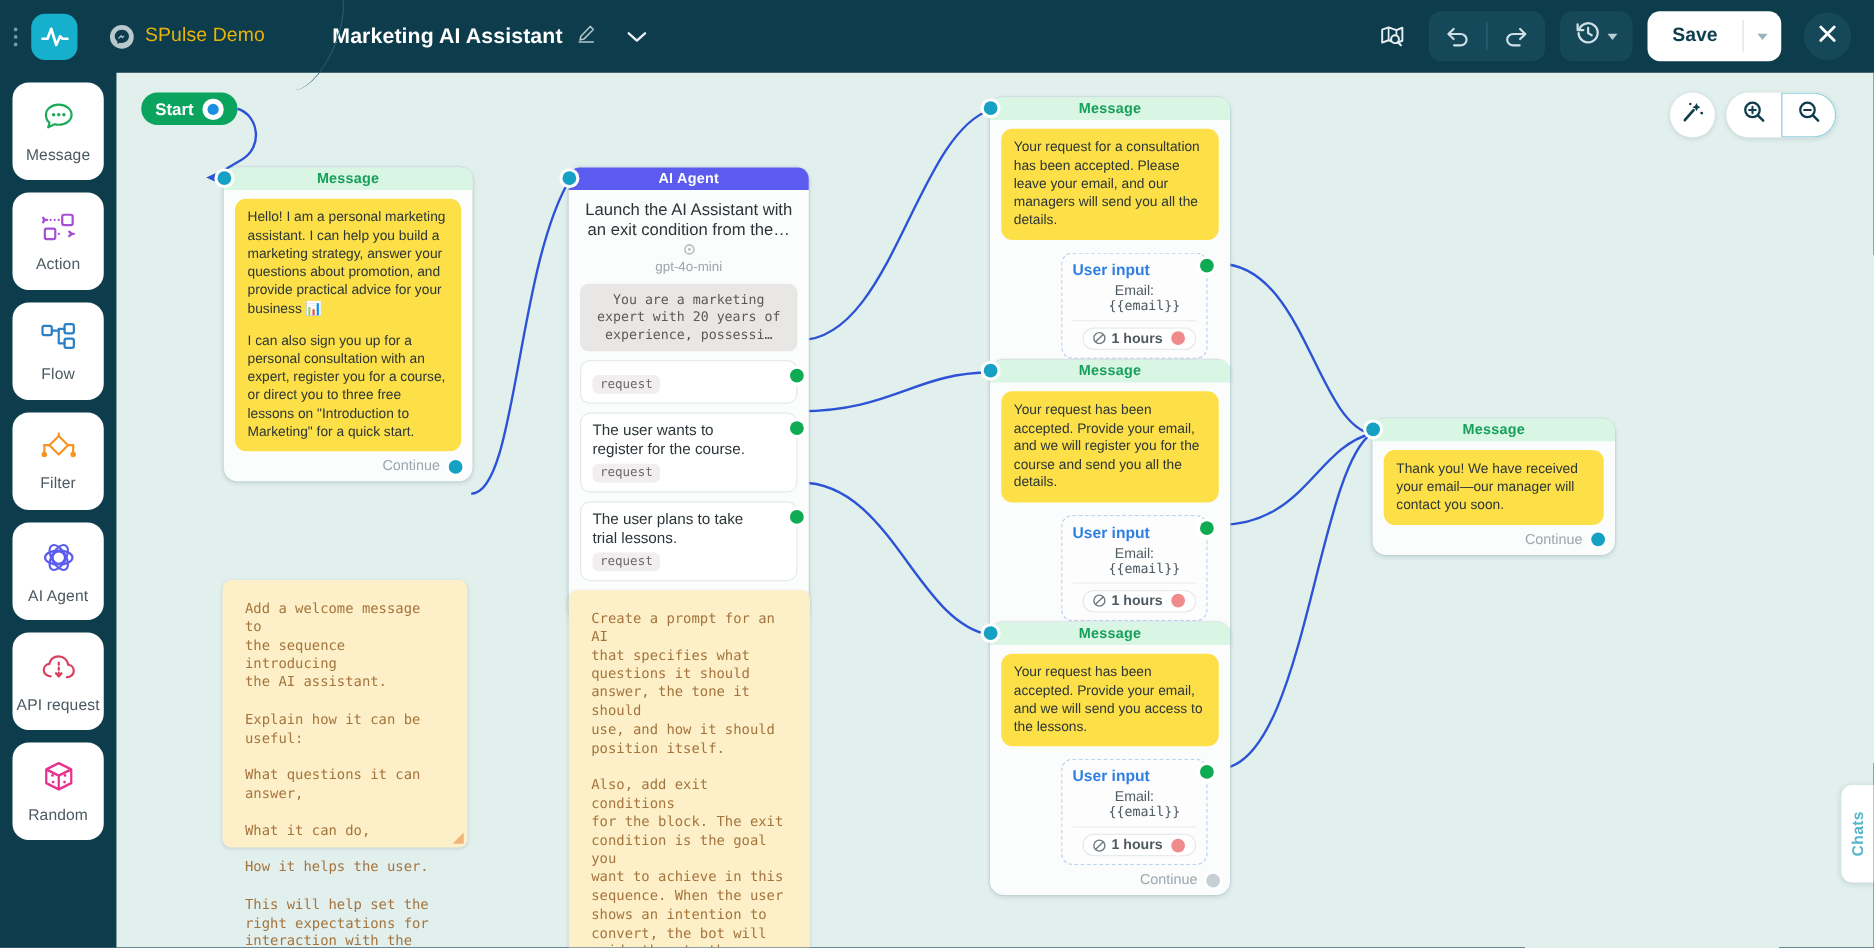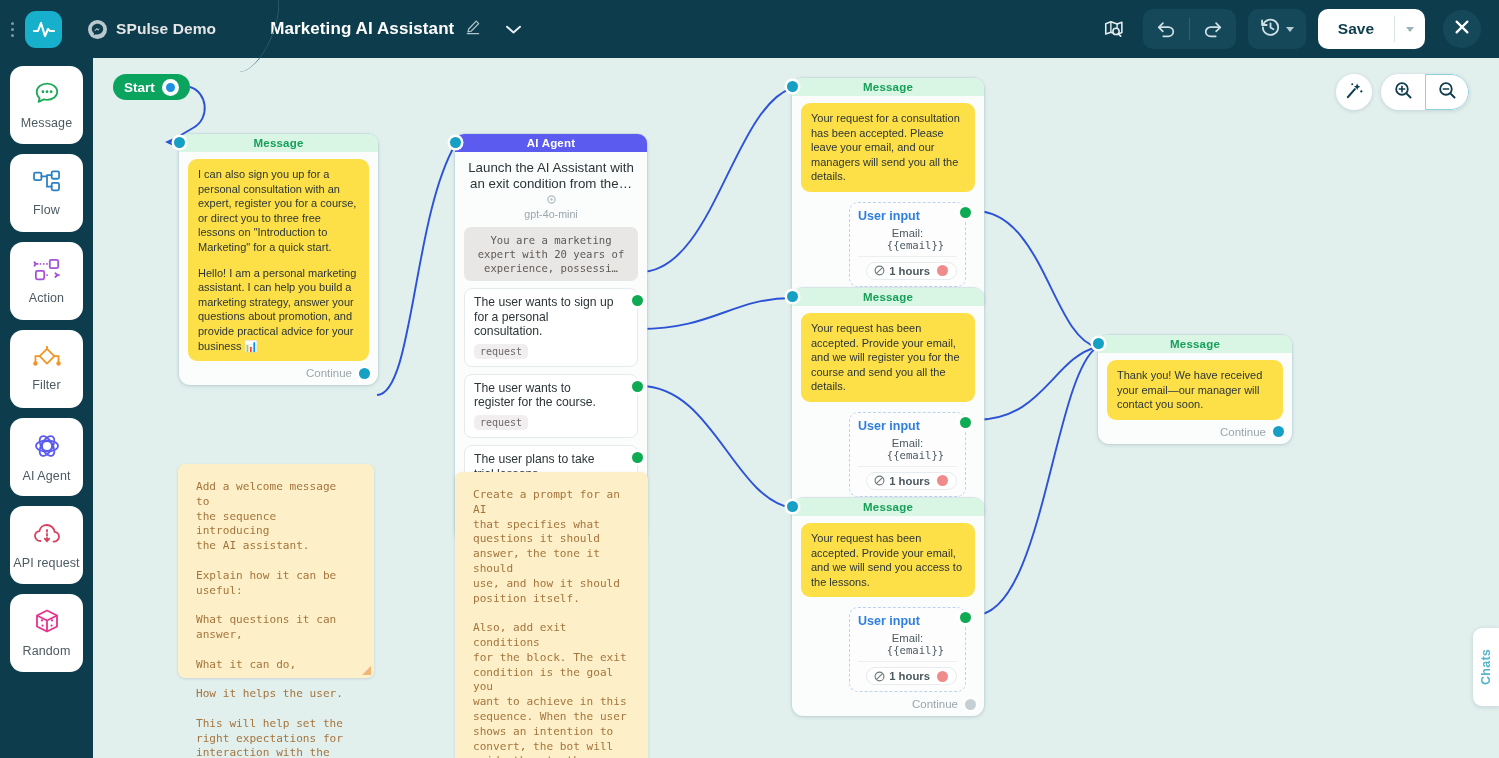--- a/index.html
+++ b/index.html
@@ -28,21 +28,21 @@
   .brand-logo {
     width: 37px; height: 37px; margin-left: 5px; border-radius: 11px;
     background: #16b0cc;
     display: flex; align-items: center; justify-content: center;
   }
   .crumb1 { display: flex; align-items: center; gap: 9px; margin-left: 26px; }
   .msgr-icon {
     width: 19px; height: 19px; border-radius: 50%;
     background: #b9c8cd; display: flex; align-items: center; justify-content: center;
   }
-  .crumb1-label { color: #e5e5e5; font-size: 15.5px; font-weight: bold; letter-spacing: .1px; }
+  .crumb1-label { color: #eab308; font-size: 15.5px; font-weight: normal; letter-spacing: .1px; }
   .crumb-sep {
     width: 40px; height: 58px; position: relative; margin-left: 10px;
   }
   .crumb-sep::after {
     content: ""; position: absolute; left: 6px; top: -14px;
     width: 42px; height: 86px;
     border-right: 1.5px solid #2b5c6c;
     border-radius: 0 50% 50% 0 / 0 50% 50% 0;
     transform: skewX(-18deg);
   }
@@ -380,41 +380,41 @@
           <circle cx="16" cy="12.6" r="1.5" fill="#1faa5a"></circle>
           <circle cx="20.4" cy="12.6" r="1.5" fill="#1faa5a"></circle>
         </svg>
       </span>
       <span class="tool-label">Message</span>
     </div>
 
     <div class="tool">
       <span>
         <svg width="32" height="26" viewBox="0 0 34 28">
-          <rect x="3" y="4" width="8" height="8" rx="1.6" fill="none" stroke="#2b7fc4" stroke-width="1.9"></rect>
-          <rect x="22" y="2.5" width="8" height="8" rx="1.6" fill="none" stroke="#2b7fc4" stroke-width="1.9"></rect>
-          <rect x="22" y="15" width="8" height="8" rx="1.6" fill="none" stroke="#2b7fc4" stroke-width="1.9"></rect>
-          <path d="M11 8h6v-1.5h5M17 8v11h5" fill="none" stroke="#2b7fc4" stroke-width="1.9" stroke-linecap="round" stroke-linejoin="round"></path>
-        </svg>
-      </span>
-      <span class="tool-label">Flow</span>
-    </div>
-
-    <div class="tool">
-      <span>
-        <svg width="32" height="26" viewBox="0 0 34 28">
           <rect x="20" y="3" width="9" height="9" rx="1.6" fill="none" stroke="#a64fd6" stroke-width="1.9"></rect>
           <rect x="5" y="15" width="9" height="9" rx="1.6" fill="none" stroke="#a64fd6" stroke-width="1.9"></rect>
           <path d="M7 7.5l-3 0M10 7.5l0 0M13.5 7.5l0 0M5 7.5l-1.5-2M5 7.5l-1.5 2" fill="none" stroke="#a64fd6" stroke-width="1.9" stroke-linecap="round"></path>
           <path d="M17 7.5h-4" stroke="#a64fd6" stroke-width="1.9" stroke-linecap="round" stroke-dasharray="0.1 4"></path>
           <path d="M27 19.5h3M26 17.5l2.5 2-2.5 2" fill="none" stroke="#a64fd6" stroke-width="1.9" stroke-linecap="round" stroke-linejoin="round"></path>
           <path d="M17 19.5h4" stroke="#a64fd6" stroke-width="1.9" stroke-linecap="round" stroke-dasharray="0.1 4"></path>
         </svg>
       </span>
       <span class="tool-label">Action</span>
+    </div>
+
+    <div class="tool">
+      <span>
+        <svg width="32" height="26" viewBox="0 0 34 28">
+          <rect x="3" y="4" width="8" height="8" rx="1.6" fill="none" stroke="#2b7fc4" stroke-width="1.9"></rect>
+          <rect x="22" y="2.5" width="8" height="8" rx="1.6" fill="none" stroke="#2b7fc4" stroke-width="1.9"></rect>
+          <rect x="22" y="15" width="8" height="8" rx="1.6" fill="none" stroke="#2b7fc4" stroke-width="1.9"></rect>
+          <path d="M11 8h6v-1.5h5M17 8v11h5" fill="none" stroke="#2b7fc4" stroke-width="1.9" stroke-linecap="round" stroke-linejoin="round"></path>
+        </svg>
+      </span>
+      <span class="tool-label">Flow</span>
     </div>
 
     <div class="tool">
       <span>
         <svg width="34" height="24" viewBox="0 0 36 26">
           <path d="M18 3l8 8-8 8-8-8z" fill="none" stroke="#f59324" stroke-width="1.9" stroke-linejoin="round"></path>
           <path d="M18 3V0.5M10 11H5.5v6M26 11h4.5v6" fill="none" stroke="#f59324" stroke-width="1.9" stroke-linecap="round"></path>
           <circle cx="5.5" cy="19" r="2.4" fill="#f59324"></circle>
           <circle cx="30.5" cy="19" r="2.4" fill="#f59324"></circle>
         </svg>
@@ -489,22 +489,22 @@
       <span class="start-dot">
           <i></i>
         </span>
     </div>
 
     <div class="node card" style="left:86px; top:76px; width:199px;">
       <div class="port port-blue port-in"></div>
       <div class="card-title title-message">Message</div>
       <div class="card-body">
         <div class="bubble">
+          <p>Hello! I am a personal marketing assistant. I can help you build a marketing strategy, answer your questions about promotion, and provide practical advice for your business 📊</p>
           <p>I can also sign you up for a personal consultation with an expert, register you for a course, or direct you to three free lessons on "Introduction to Marketing" for a quick start.</p>
-          <p>Hello! I am a personal marketing assistant. I can help you build a marketing strategy, answer your questions about promotion, and provide practical advice for your business 📊</p>
         </div>
       </div>
       <div class="continue-row">
         <span>Continue</span>
         <span class="port port-blue port-out-continue"></span>
       </div>
     </div>
 
     <div class="node card" style="left:362px; top:76px; width:192px;">
       <div class="port port-blue port-in"></div>
@@ -518,21 +518,20 @@
               <circle cx="5" cy="5" r="1.3" fill="#b3bdc2"></circle>
             </svg>
           <span>gpt-4o-mini</span>
         </div>
       </div>
 
       <div class="prompt-box">You are a marketing expert with 20 years of experience, possessi…</div>
 
       <div class="cond">
         <div class="port port-green cond-port"></div>
-        <div class="cond-text">The user wants to sign up for a personal consultation.</div>
         <span class="tag">request</span>
       </div>
 
       <div class="cond">
         <div class="port port-green cond-port"></div>
         <div class="cond-text">The user wants to register for the course.</div>
         <span class="tag">request</span>
       </div>
 
       <div class="cond">

